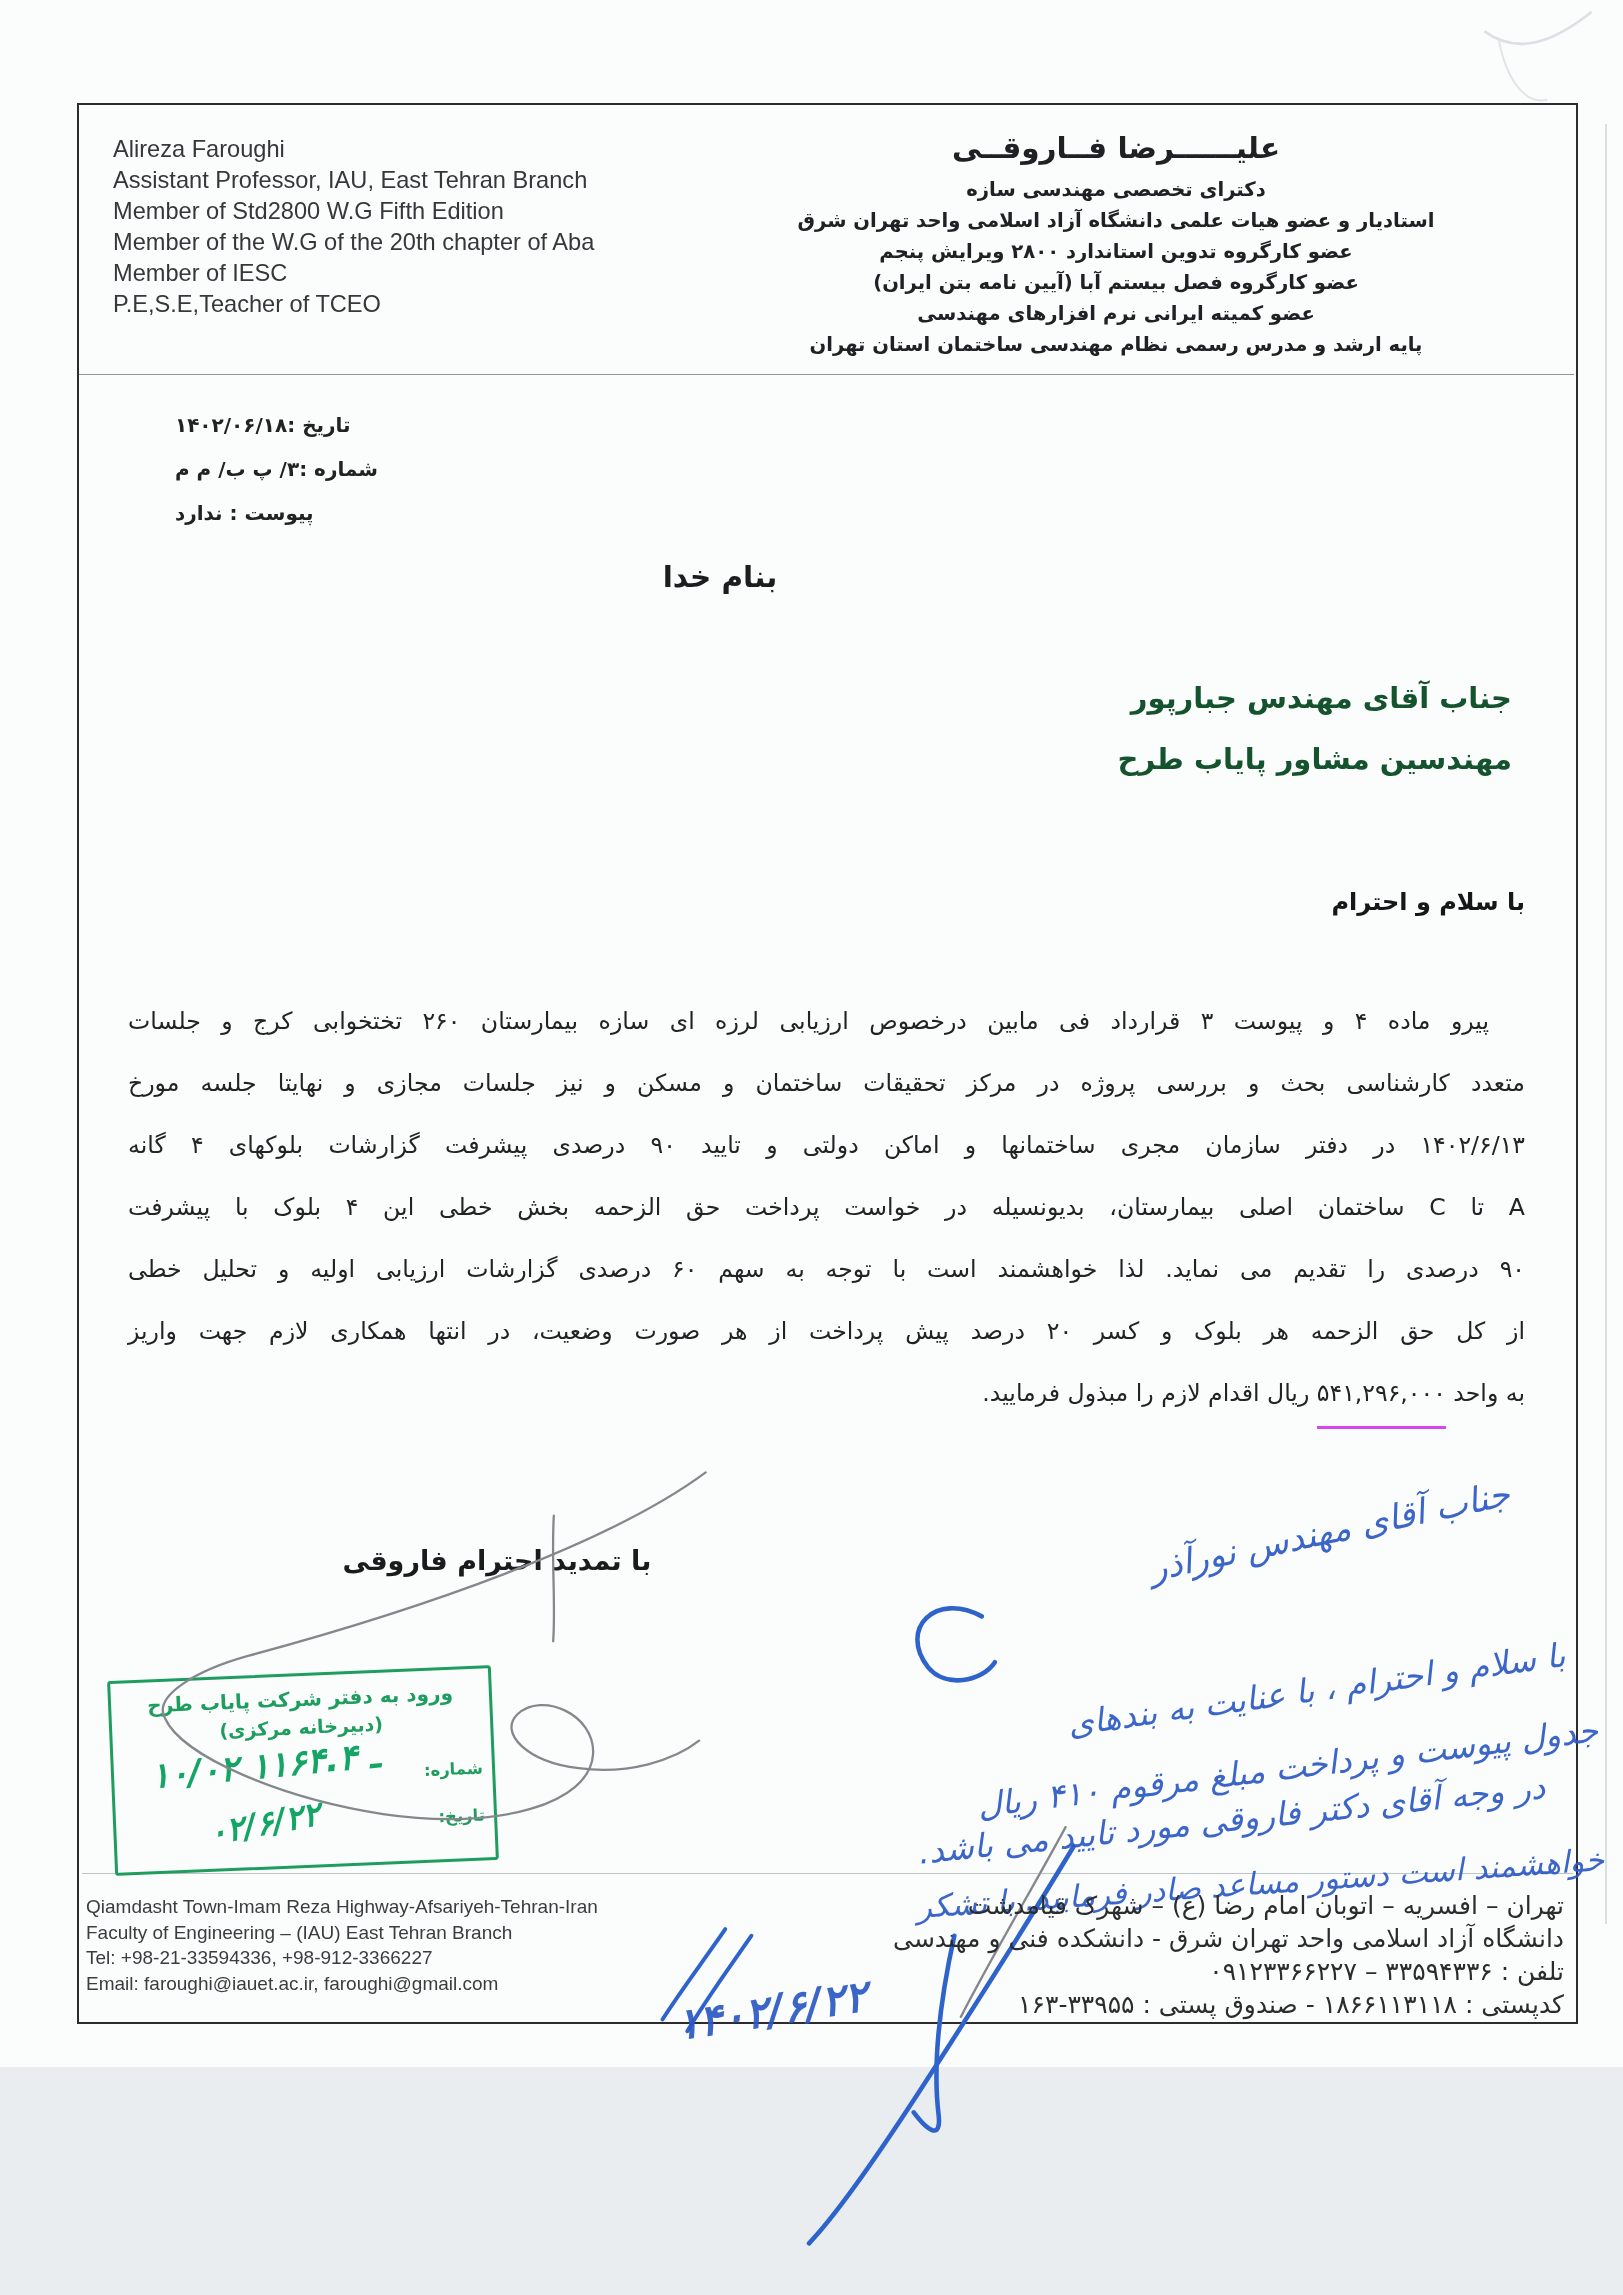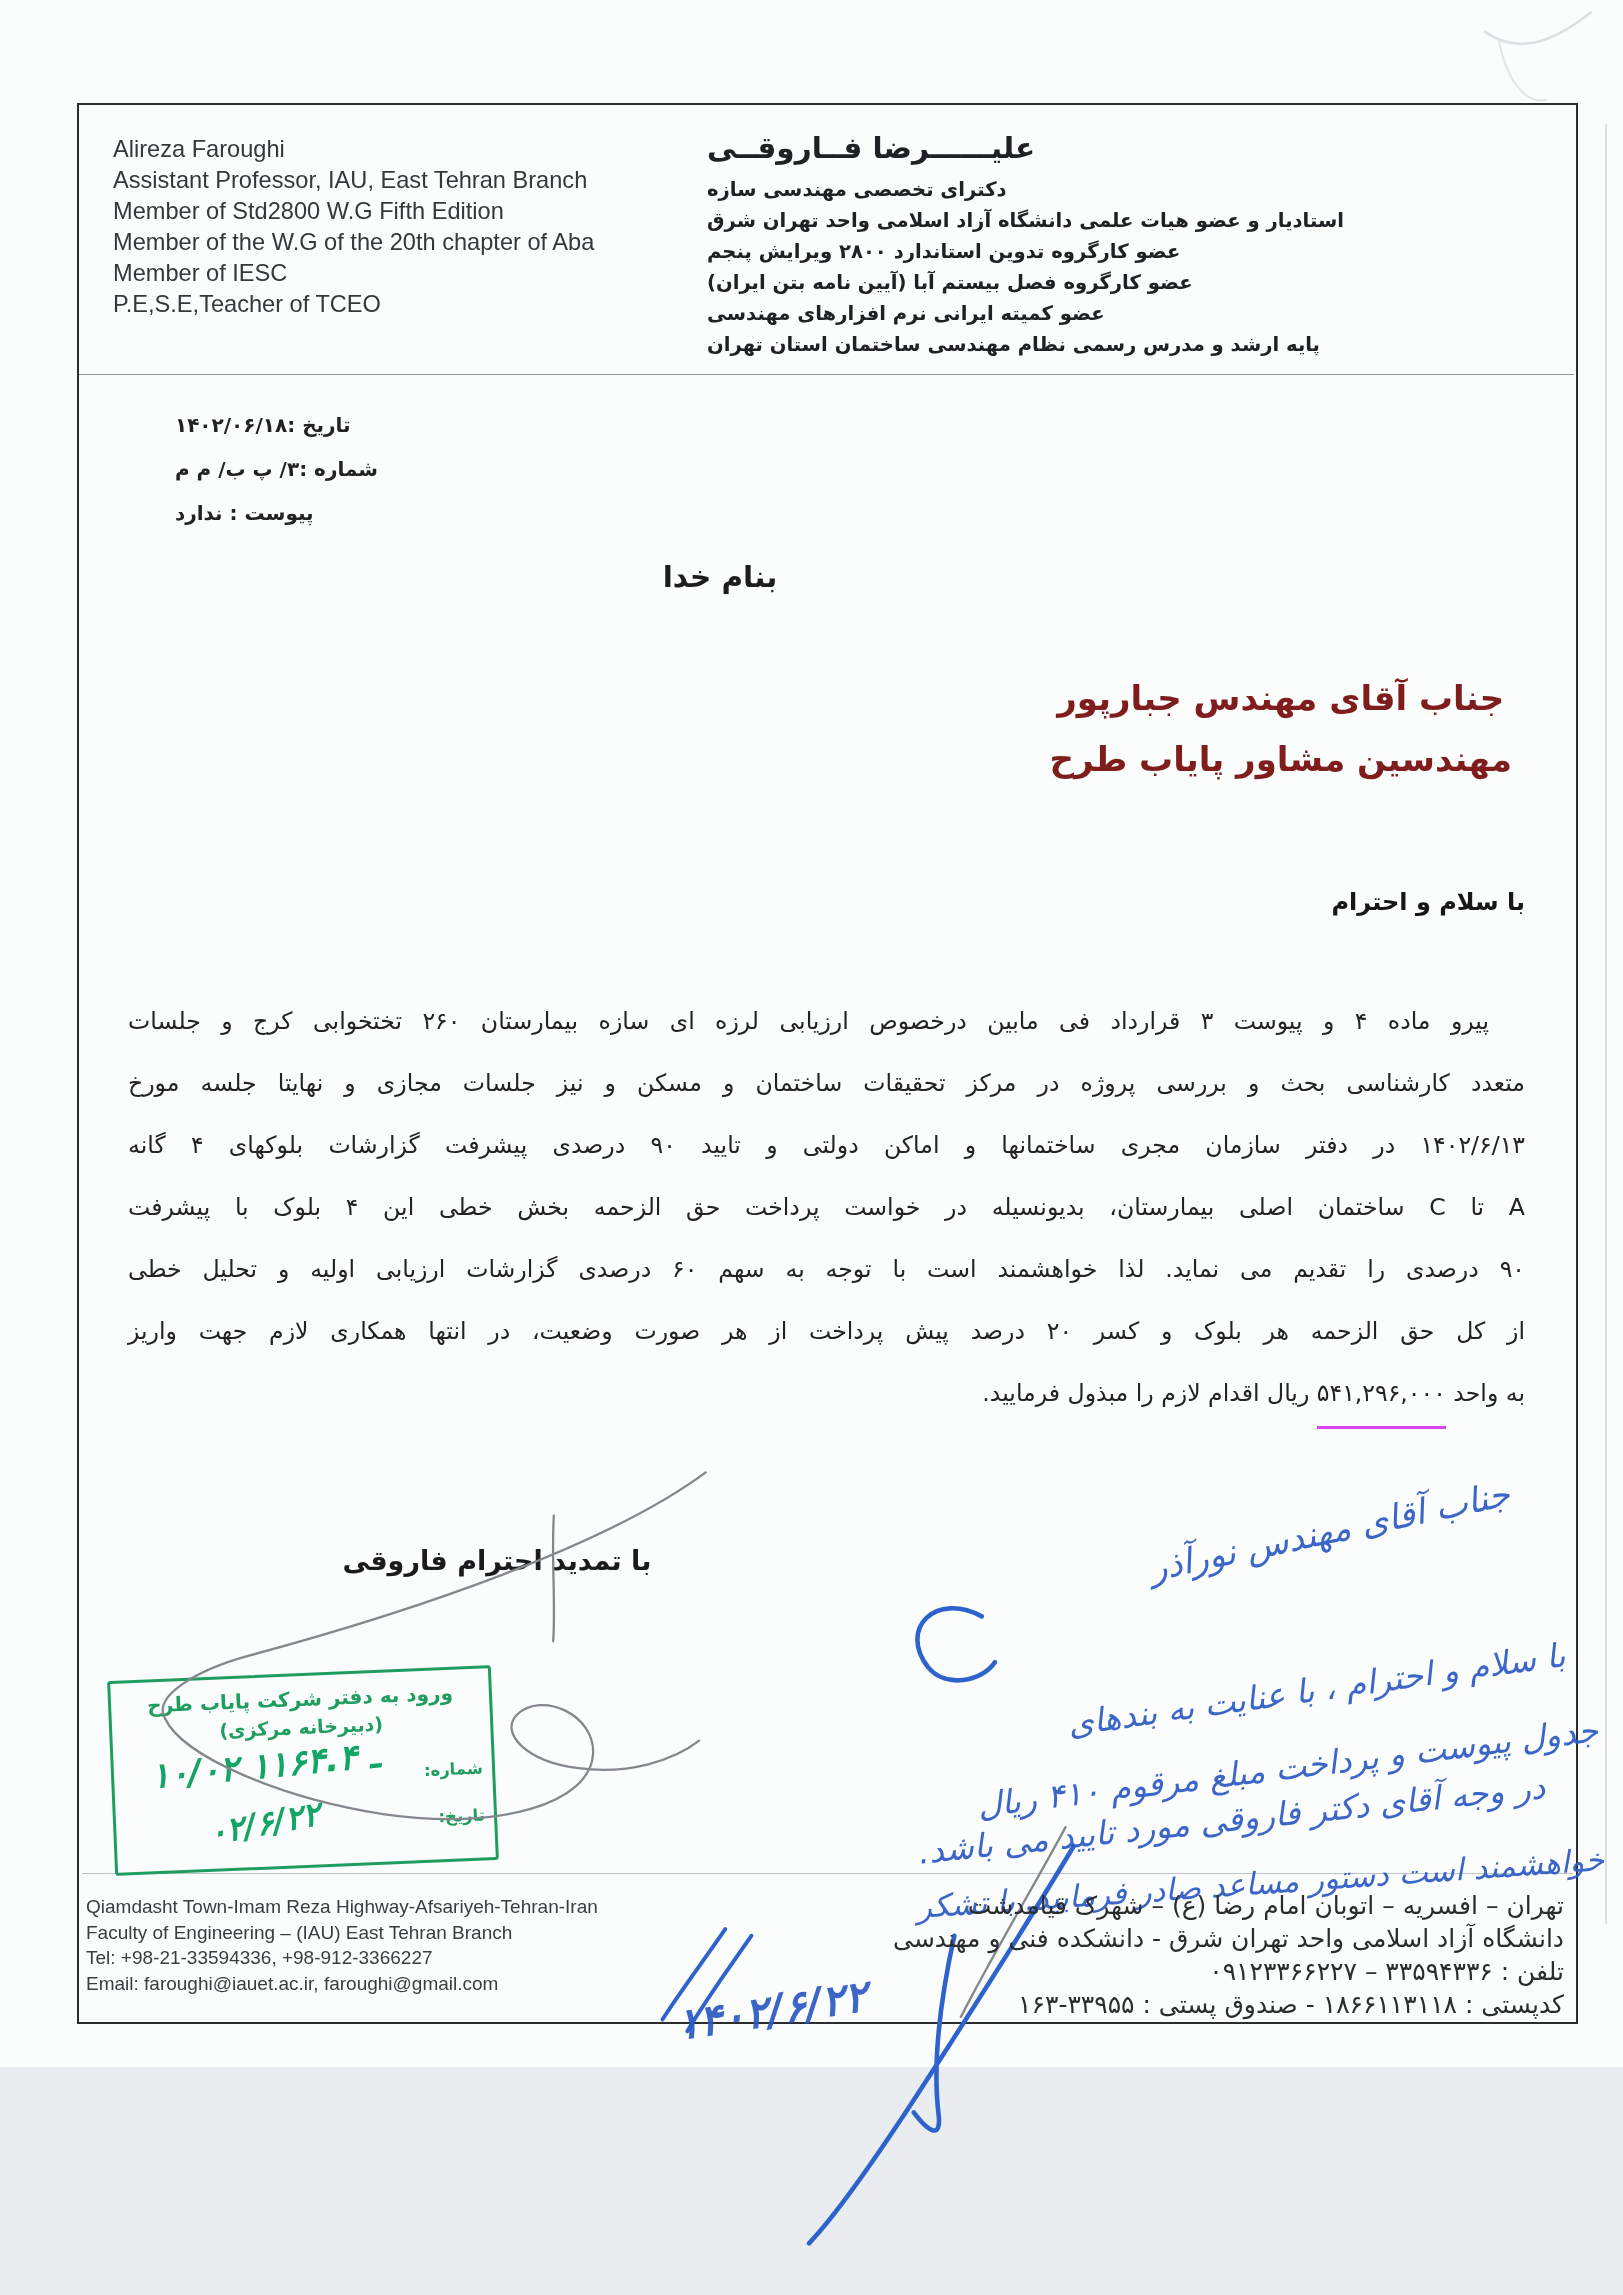--- a/index.html
+++ b/index.html
@@ -11,30 +11,30 @@
   .paper-edge{left:1605px;top:124px;width:2px;height:1800px;background:#d2d7db;opacity:.8;}
   
   .frame{left:77px;top:103px;width:1497px;height:1917px;border:2px solid #2c2c2e;background:transparent;}
   .lh-divider{left:79px;top:374px;width:1495px;height:1.3px;background:#90959a;}
   .footer-divider{left:82px;top:1873px;width:1491px;height:1.3px;background:#bdc4c9;}
 
   
   .lh-en{left:113px;top:134px;width:655px;color:#35383b;
          font-family:"Liberation Sans",sans-serif;font-size:23.6px;line-height:31px;}
   
-  .lh-fa{right:99px;top:131px;width:818px;direction:rtl;text-align:left;color:#202124;}
+  .lh-fa{right:99px;top:131px;width:818px;direction:rtl;text-align:center;color:#202124;}
   .lh-fa .name{font-size:29.5px;font-weight:700;letter-spacing:0.7px;margin-bottom:9.2px;}
   .lh-fa .l{font-size:19.6px;font-weight:700;line-height:31px;}
 
   .meta{right:1246px;top:403px;direction:rtl;text-align:left;color:#222;
         font-size:20px;font-weight:700;line-height:44px;white-space:nowrap;}
   .bismillah{left:622px;top:560px;width:196px;text-align:center;direction:rtl;
         font-size:29.5px;font-weight:700;color:#1d1d20;}
-  .recipient{right:112px;top:668px;direction:rtl;text-align:center;color:#7f1d1d;
-        font-size:34px;font-weight:700;line-height:61px;white-space:nowrap;}
+  .recipient{right:112px;top:668px;direction:rtl;text-align:right;color:#14532d;
+        font-size:29px;font-weight:700;line-height:61px;white-space:nowrap;}
   .greeting{right:99px;top:888px;direction:rtl;color:#17171a;
         font-size:24px;font-weight:700;}
 
   .body-text{left:128px;top:990px;width:1397px;direction:rtl;color:#232326;
         font-size:23.6px;line-height:62px;}
   .body-text .bl{text-align:justify;text-align-last:justify;white-space:nowrap;}
   .body-text .bl.first{padding-right:36px;}
   .body-text .bl.last{text-align:right;text-align-last:right;}
   .amount{border-bottom:3px solid #d946ef;padding-bottom:19px;font-weight:500;}
 

